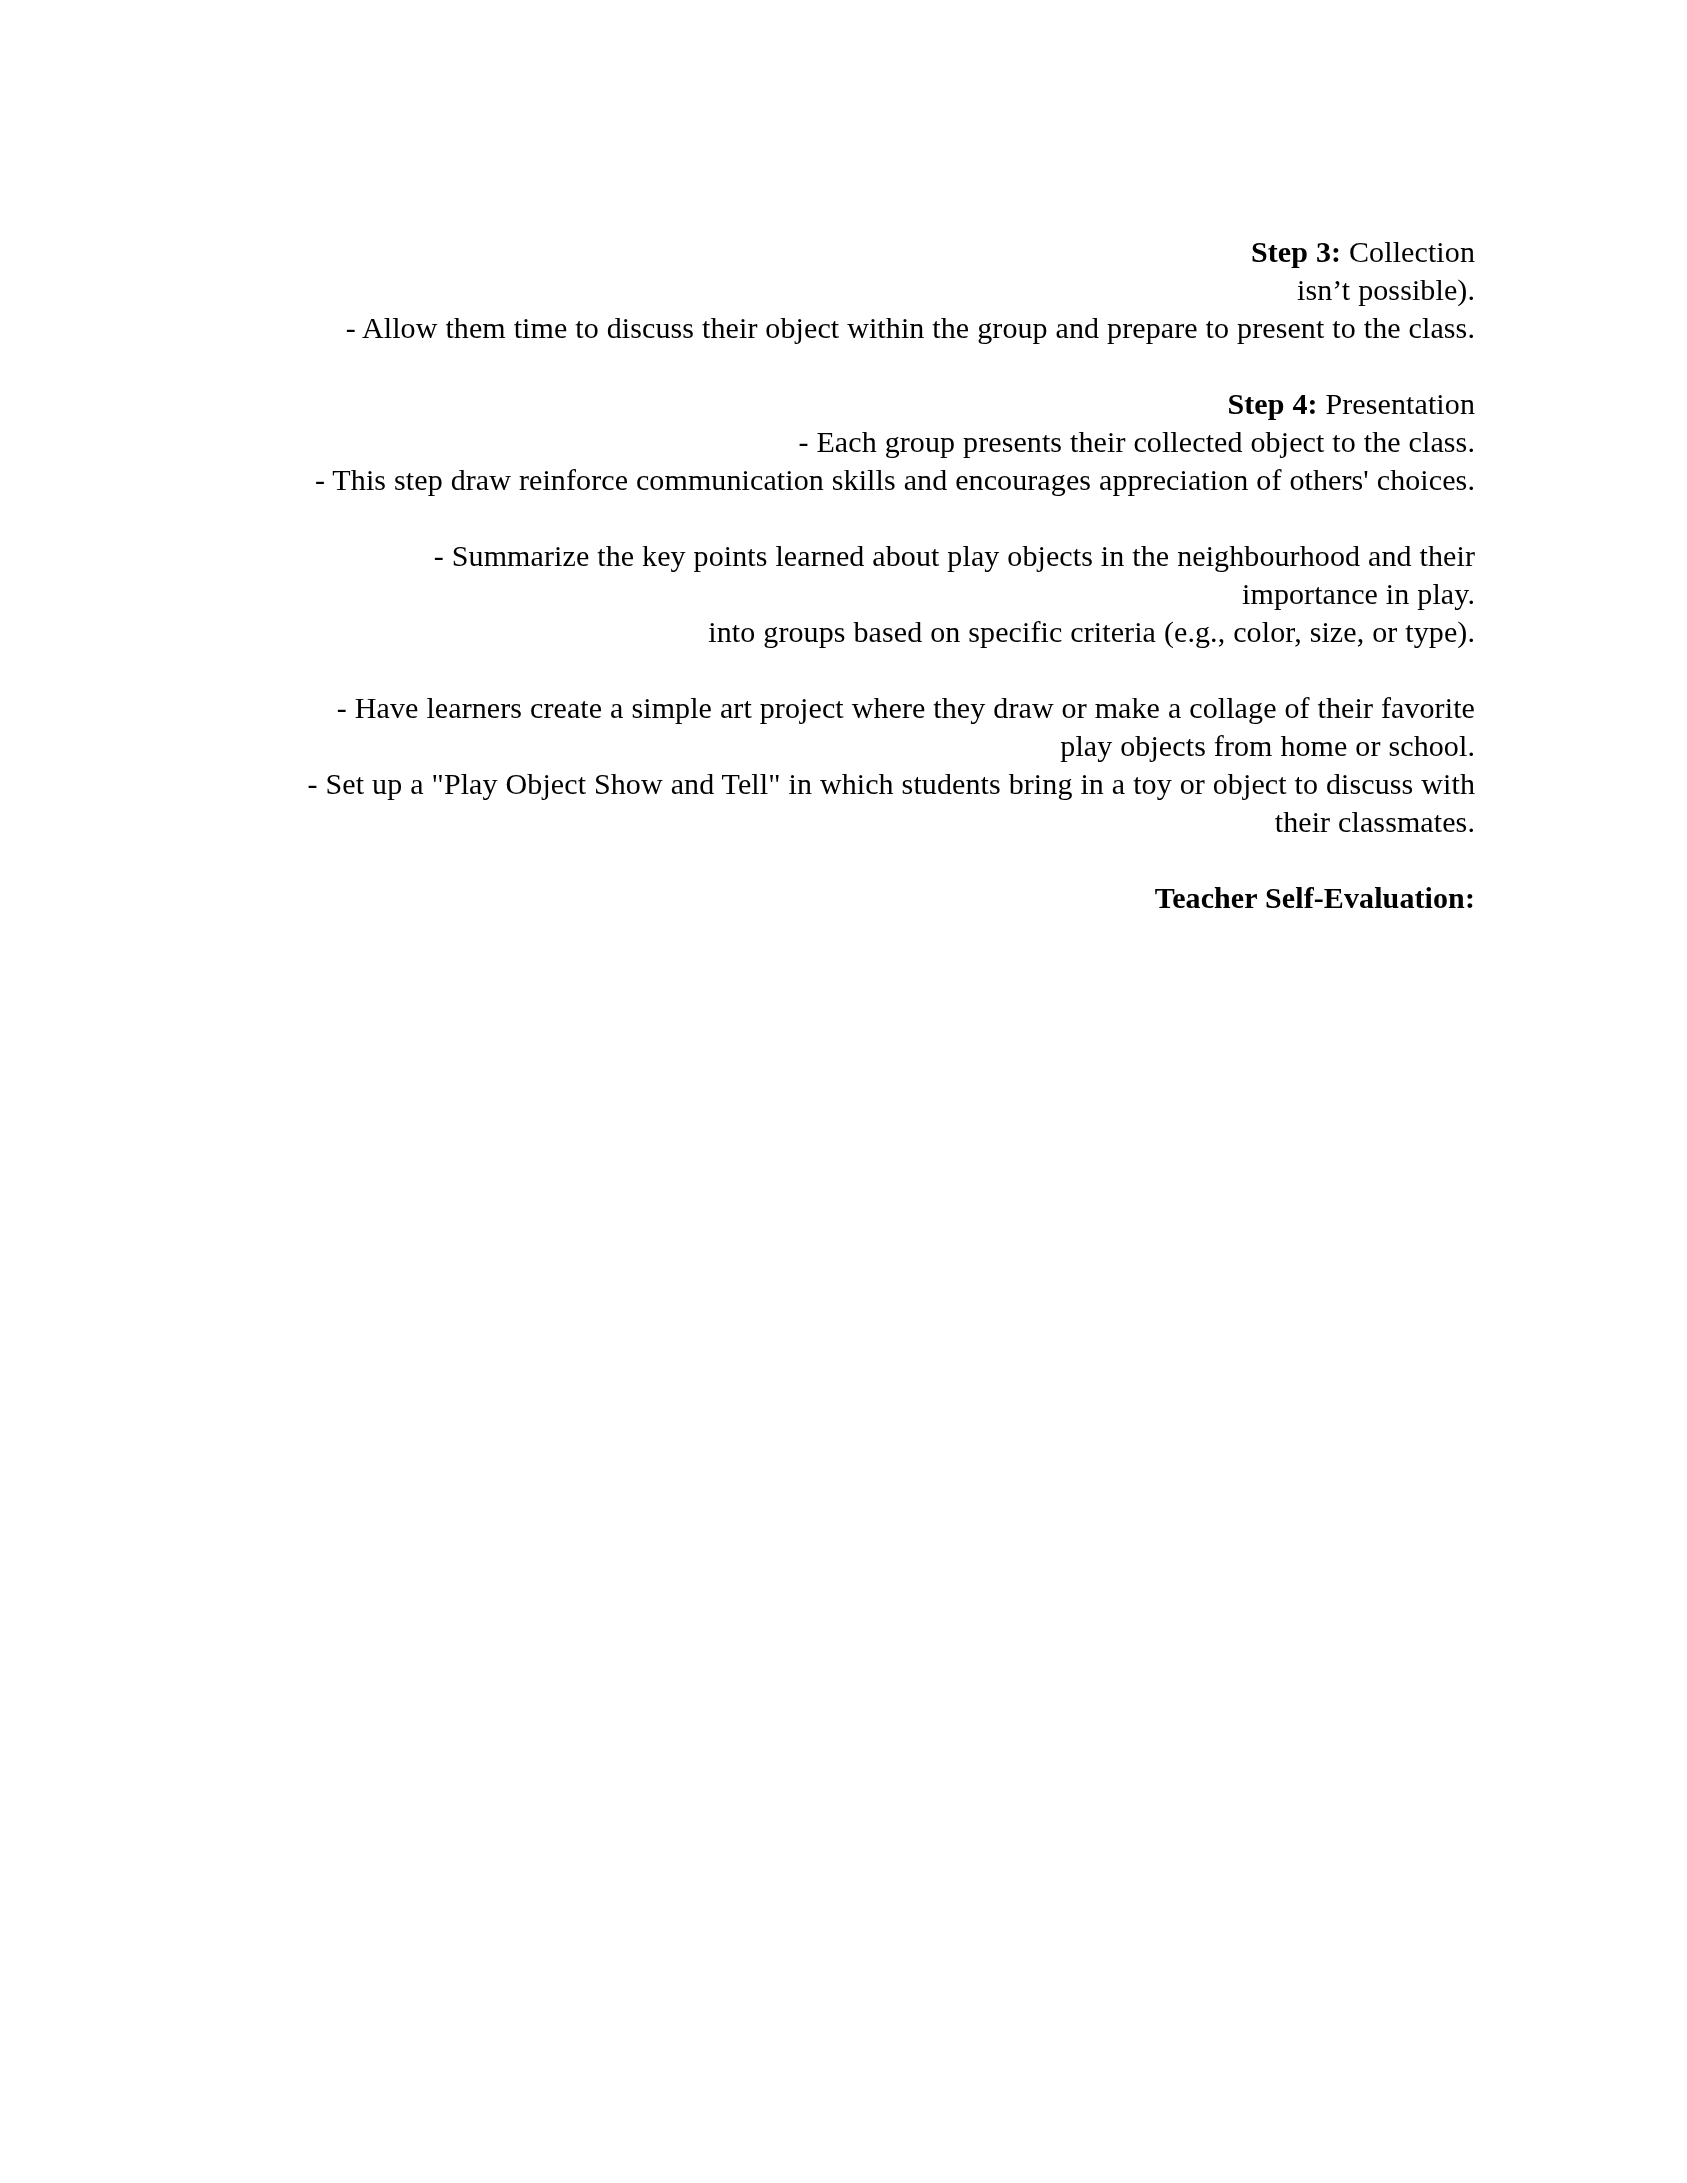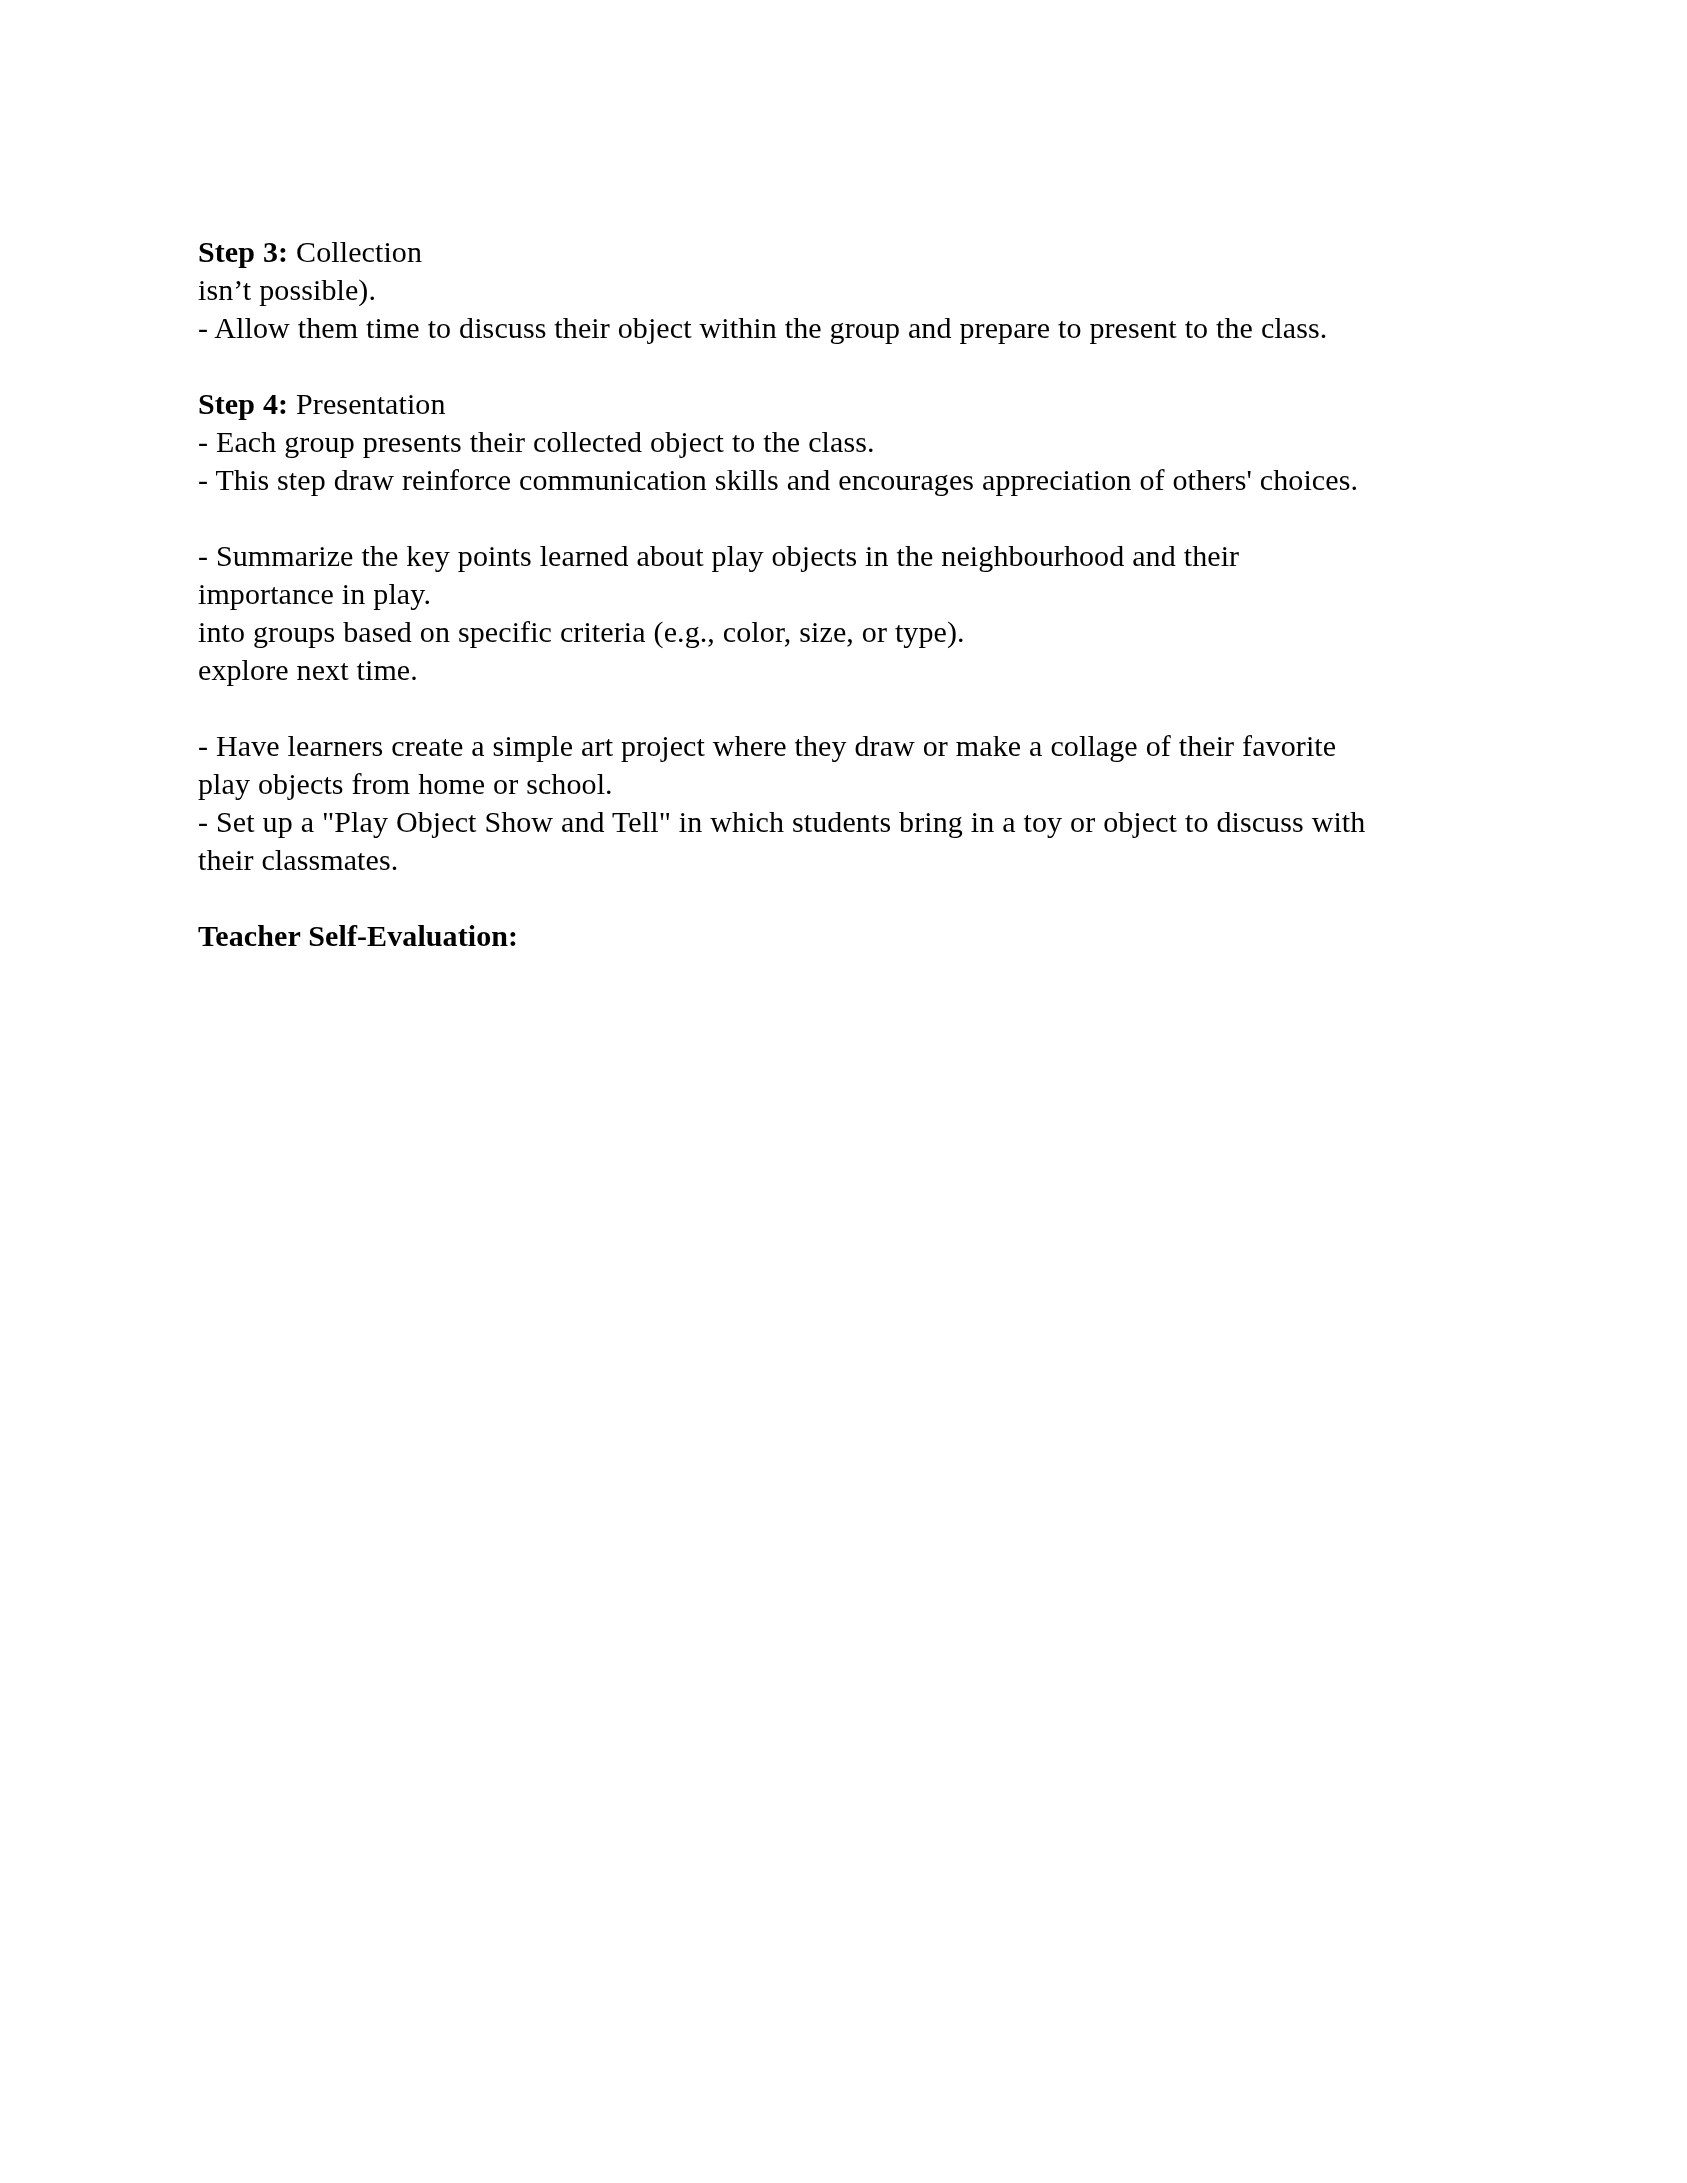--- a/index.html
+++ b/index.html
@@ -21,20 +21,21 @@
     overflow: hidden;
   }
   .content {
     position: absolute;
     left: 198px;
     top: 233px;
     width: 1277px;
   }
   .block {
     margin: 0 0 0 0;
+    text-align: right;
   }
   .spacer {
     height: 38px;
   }
   .line {
     font-size: 30px;
     line-height: 38px;
     font-weight: normal;
     white-space: pre-wrap;
     letter-spacing: 0.1px;
@@ -64,21 +65,20 @@
       <div class="block">
         <div class="line heading"><span class="lead">Step 4:</span><span class="rest"> Presentation</span></div>
         <div class="line">- Each group presents their collected object to the class.</div>
         <div class="line">- This step draw reinforce communication skills and encourages appreciation of others' choices.</div>
       </div>
       <div class="spacer"></div>
       <div class="block">
         <div class="line">- Summarize the key points learned about play objects in the neighbourhood and their</div>
         <div class="line">importance in play.</div>
         <div class="line">into groups based on specific criteria (e.g., color, size, or type).</div>
-        <div class="line">explore next time.</div>
       </div>
       <div class="spacer"></div>
       <div class="block">
         <div class="line">- Have learners create a simple art project where they draw or make a collage of their favorite</div>
         <div class="line">play objects from home or school.</div>
         <div class="line">- Set up a "Play Object Show and Tell" in which students bring in a toy or object to discuss with</div>
         <div class="line">their classmates.</div>
       </div>
       <div class="spacer"></div>
       <div class="block">

